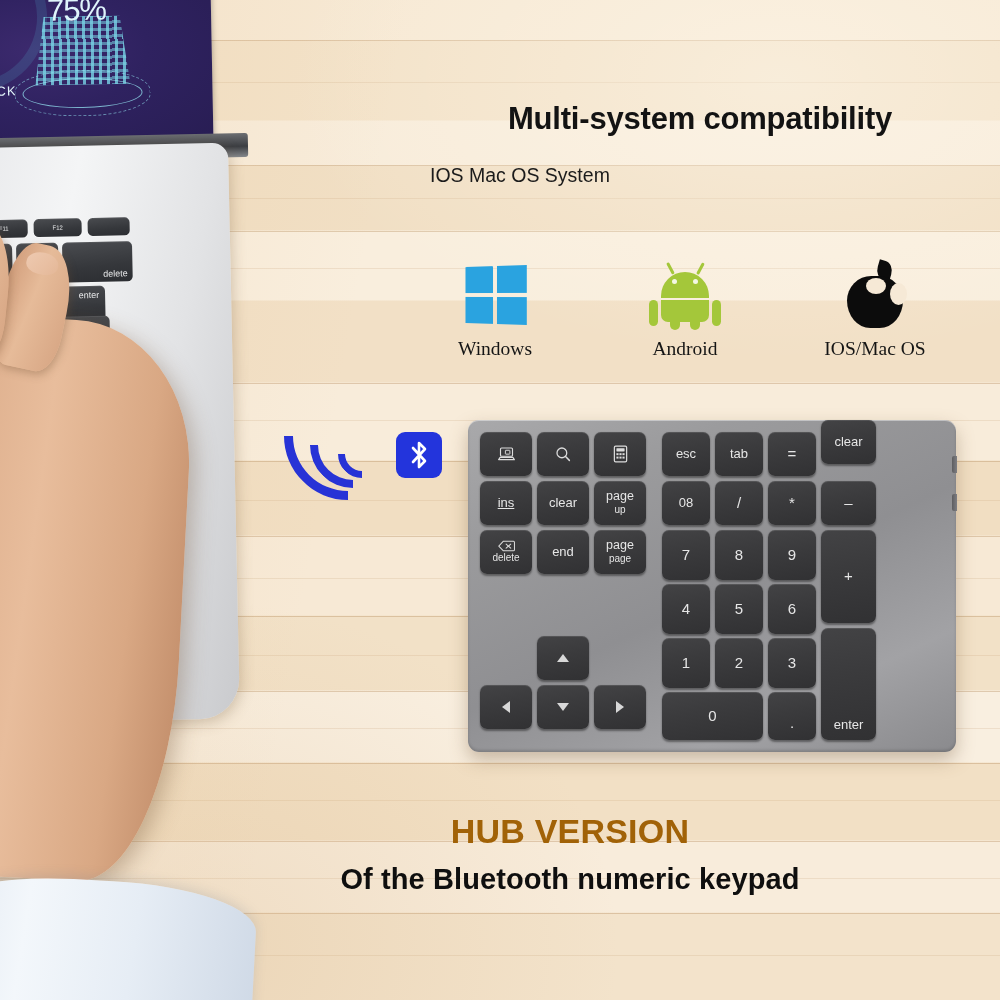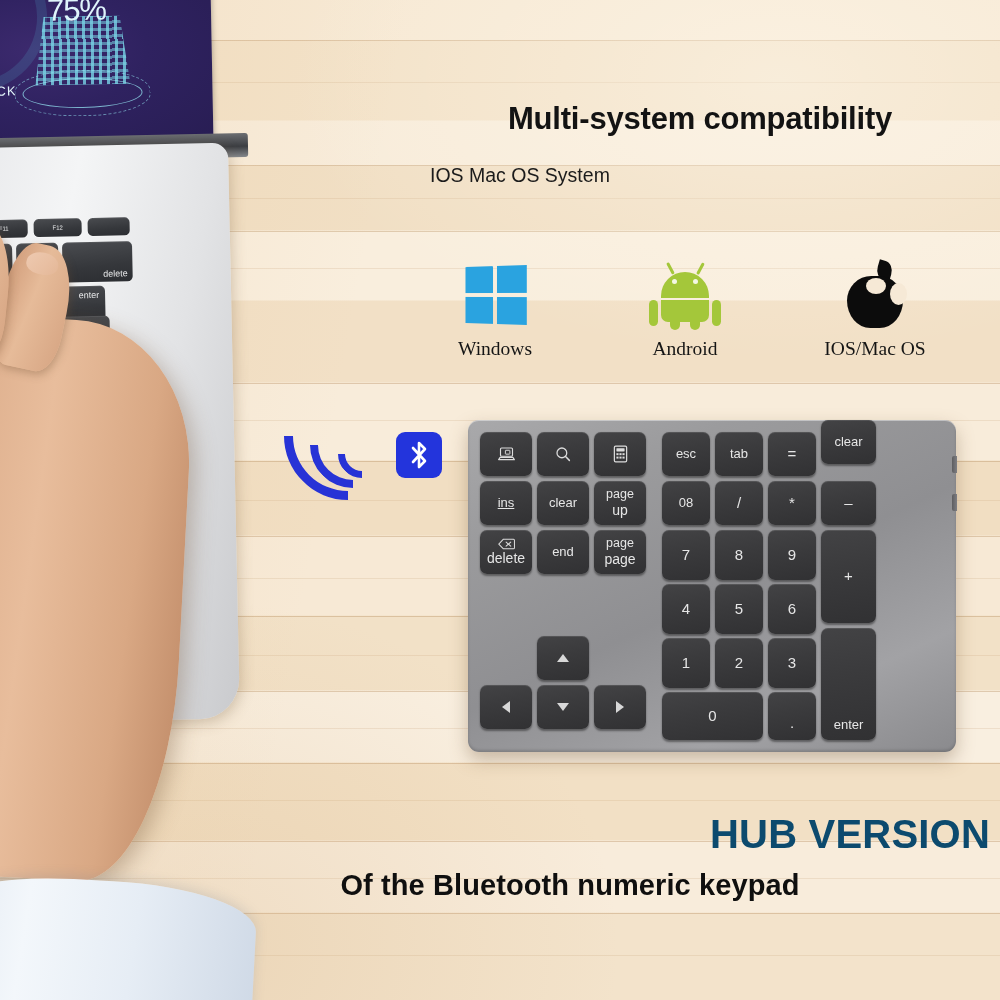--- a/index.html
+++ b/index.html
@@ -287,37 +287,37 @@
     text-align:center; line-height:1.08;
     box-shadow:
       0 1.5px 2px rgba(0,0,0,.40),
       inset 0 1px 0 rgba(255,255,255,.10);
     user-select:none;
   }
   .key.two { font-size:12.5px; }
   .key.big { font-size:15px; }
   .key.icon { font-size:0; }
   .key .stack { display:flex; flex-direction:column; align-items:center; gap:1px; }
-  .key .sub { font-size:14px; }
+  .key .sub { font-size:10px; }
   .key svg { display:block; }
   .tri { width:0; height:0; }
   .tri.up    { border-left:6px solid transparent; border-right:6px solid transparent; border-bottom:8px solid #d8d8d8; }
   .tri.down  { border-left:6px solid transparent; border-right:6px solid transparent; border-top:8px solid #d8d8d8; }
   .tri.left  { border-top:6px solid transparent; border-bottom:6px solid transparent; border-right:8px solid #d8d8d8; }
   .tri.right { border-top:6px solid transparent; border-bottom:6px solid transparent; border-left:8px solid #d8d8d8; }
   .port {
     position:absolute; right:-1px;
     width:5px; height:17px;
     background:linear-gradient(90deg,#5d5d60,#7e7e82);
     border-radius:2px 0 0 2px;
   }
 
   
   #footer { position:absolute; left:150px; top:812px; width:840px; text-align:center; }
-  #footer .l1 { font-size:40px; font-weight:bold; color:#0c4a6e; letter-spacing:.2px;text-align:right; }
+  #footer .l1 { font-size:34px; font-weight:bold; color:#a16207; letter-spacing:.2px; }
   #footer .l2 { font-size:29px; font-weight:bold; color:#0f0f0f; margin-top:12px; letter-spacing:.1px; }
 </style>
 </head>
 <body>
 
 <div id="scene">
 
   <div class="wood"></div>
   <div>
     <div class="grain" style="top:40px"></div>

